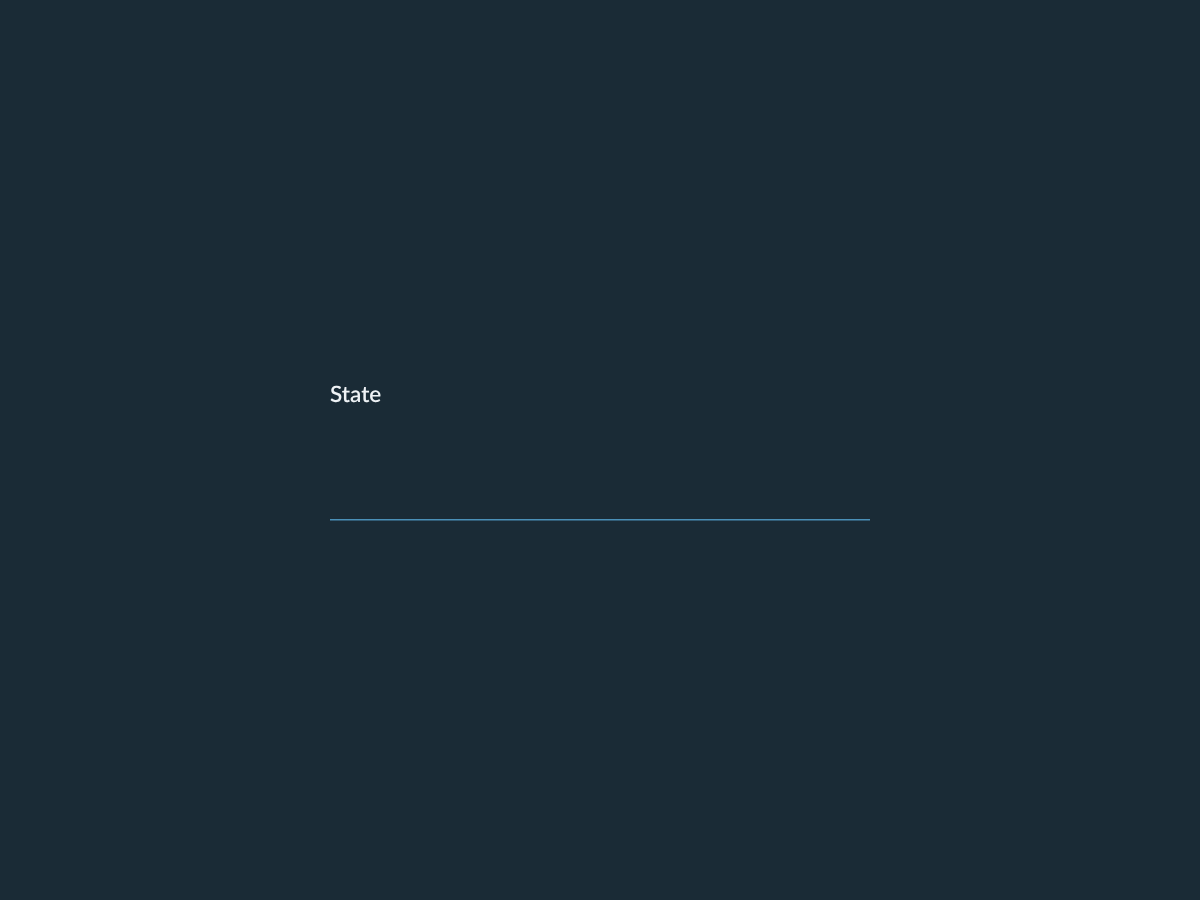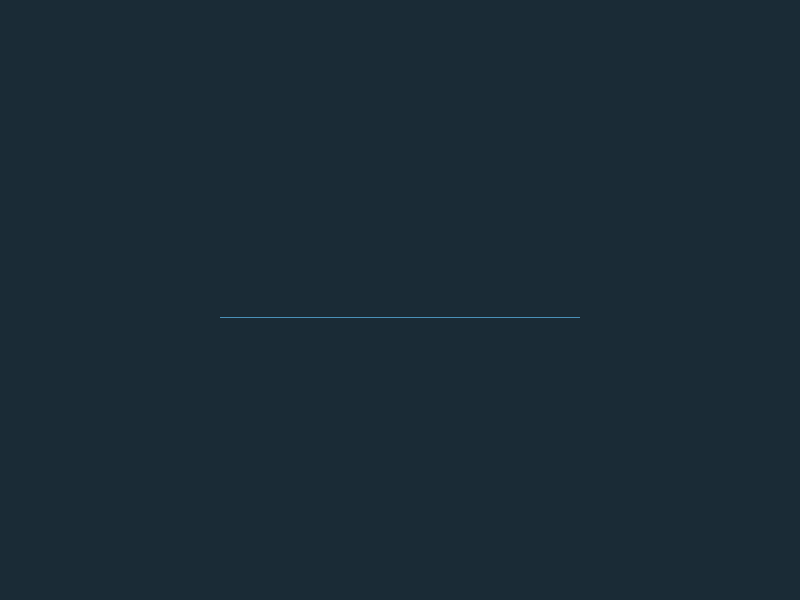--- a/index.html
+++ b/index.html
@@ -37,14 +37,15 @@
       color: #eef2f5;
       font-size: 15px;
       padding: 8px 0;
       font-family: inherit;
     }
   </style>
 </head>
 <body>
 
 <div class="form-container">
+  <label class="field-label">State</label>
   <input type="text" class="text-input" value="" style="">
 </div>
 
 </body></html>

